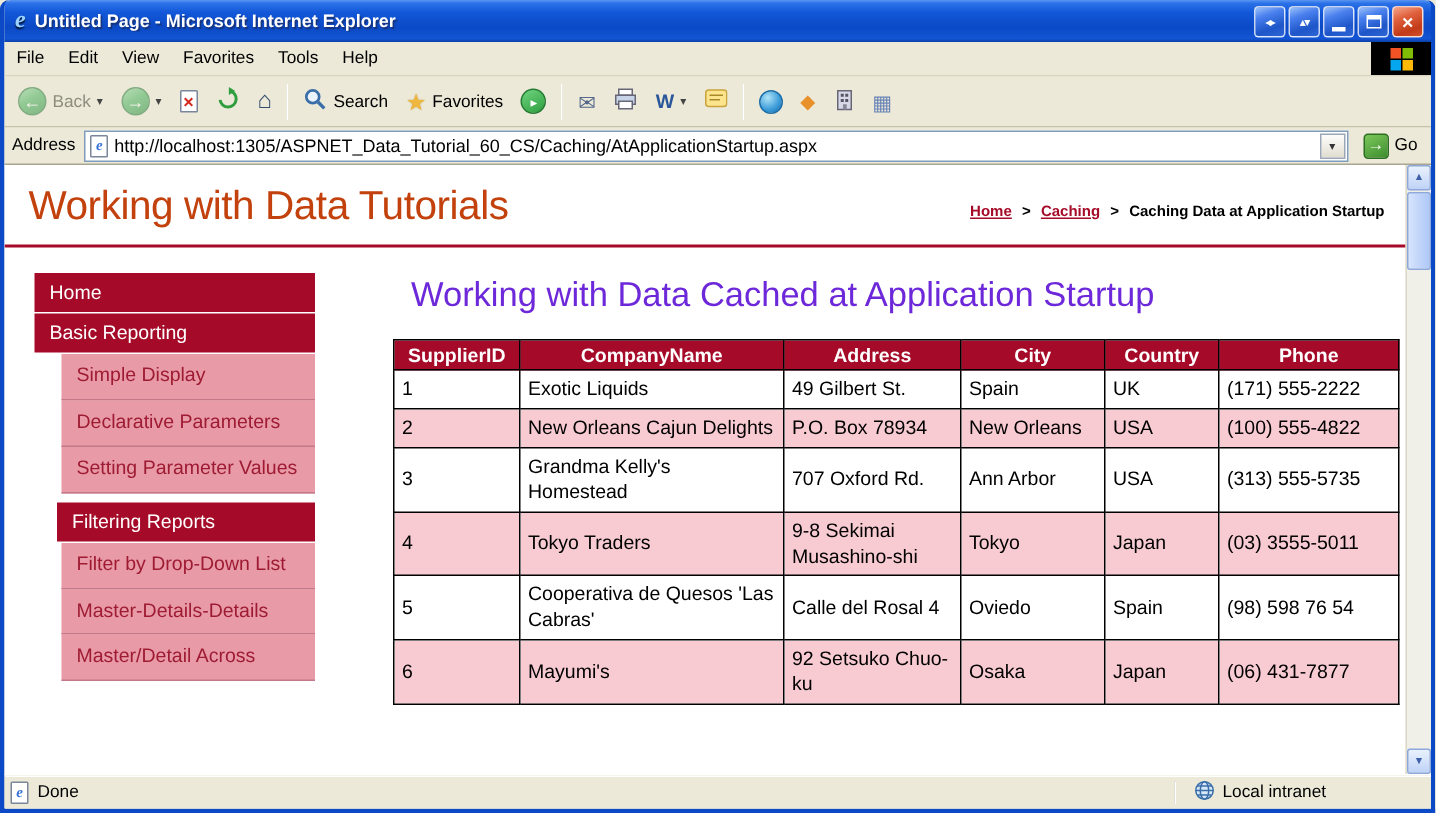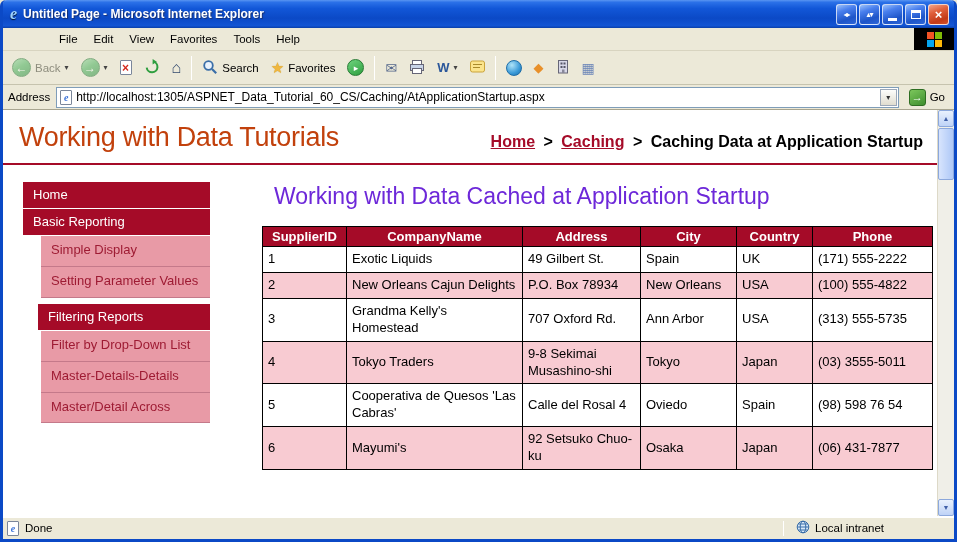--- a/index.html
+++ b/index.html
@@ -20,21 +20,21 @@
     background: linear-gradient(160deg,#9CC1FA 0%,#4A80EE 30%,#1E55C8 70%,#2E66D8 100%);
     color: #fff; display: flex; align-items: center; justify-content: center;
     font-size: 8px; letter-spacing: -1px; cursor: default; }
   .wbtn.close { background: linear-gradient(160deg,#F4A58B 0%,#E0603C 35%,#C23A18 75%,#D4502A 100%);
     font-size: 13px; font-weight: bold; letter-spacing: 0; }
   .minbar { display: block; width: 9px; height: 3px; background: #fff; margin-top: 10px; }
   .maxbox { display: block; width: 10px; height: 9px; border: 1px solid #fff; border-top: 3px solid #fff; }
 
   
   .menubar { flex: 0 0 23px; display: flex; align-items: stretch; background: #ECE9D8;
-    border-bottom: 1px solid #D8D4C0; font-size: 11.5px; padding-left: 48px; }
+    border-bottom: 1px solid #D8D4C0; font-size: 11.5px; }
   .menu-item { padding: 0 8px; display: flex; align-items: center; color: #000; }
   .menu-logo { margin-left: auto; width: 40px; background: #000; display: flex; align-items: center; justify-content: center; }
   .flag { display: grid; grid-template-columns: 7px 7px; grid-template-rows: 7px 7px; gap: 1px; }
   .fl-r { background:#F35325; } .fl-g { background:#81BC06; } .fl-b { background:#05A6F0; } .fl-y { background:#FFBA08; }
 
   
   .toolbar { flex: 0 0 34px; display: flex; align-items: center; padding: 2px 4px; gap: 2px;
     background: #ECE9D8; border-bottom: 1px solid #C6C3AE; font-size: 11.5px; }
   .tbtn { height: 28px; display: flex; align-items: center; gap: 4px; padding: 0 5px; border-radius: 3px; }
   .tsep { width: 1px; height: 24px; background: #C6C3AE; border-right: 1px solid #fff; margin: 0 3px; }
@@ -73,21 +73,21 @@
   .go-ic { width: 17px; height: 17px; border-radius: 3px; color: #fff; font-size: 11px; font-weight: bold;
     background: linear-gradient(150deg,#7CC75C,#3E8E2E); border: 1px solid #2E6E22;
     display: flex; align-items: center; justify-content: center; }
 
   
   .content { flex: 1 1 auto; display: flex; background: #fff; overflow: hidden; }
   .page { flex: 1; overflow: hidden; position: relative; }
 
   .site-header { display: flex; align-items: center; padding: 12px 14px 0 16px; }
   .site-title { font-size: 27px; color: #c2410c; letter-spacing: -0.3px; white-space: nowrap; }
-  .breadcrumb { margin-left: auto; font-size: 16px; font-weight: bold; padding-top: 8px; white-space: nowrap; }
+  .breadcrumb { margin-left: auto; font-size: 10px; font-weight: bold; padding-top: 8px; white-space: nowrap; }
   .crumb-link { color: #A50B28; text-decoration: underline; cursor: pointer; }
   .crumb-sep { color: #000; margin: 0 4px; }
   .crumb-current { color: #000; }
   .accent-rule { height: 2px; background: #A50B28; margin-top: 10px; }
 
   .layout { display: flex; padding: 17px 0 0 20px; }
   .sidebar { width: 187px; flex-shrink: 0; font-size: 13px; }
   .nav-top { background: #A50B28; color: #fff; padding: 5px 10px 6px; margin-bottom: 1px; cursor: pointer; }
   .nav-top.gap-above { margin-top: 6px; margin-left: 15px; }
   .nav-sub { margin-left: 18px; background: #E89AA6; color: #9E1B33; padding: 6px 8px 7px 10px;
@@ -283,20 +283,21 @@
       </div>
 
       <div class="accent-rule"></div>
 
       <div class="layout">
 
         <div class="sidebar">
           <div class="nav-top">Home</div>
           <div class="nav-top">Basic Reporting</div>
           <div class="nav-sub">Simple Display</div>
+          <div class="nav-sub">Declarative Parameters</div>
           <div class="nav-sub">Setting Parameter Values</div>
           <div class="nav-top gap-above">Filtering Reports</div>
           <div class="nav-sub">Filter by Drop-Down List</div>
           <div class="nav-sub">Master-Details-Details</div>
           <div class="nav-sub">Master/Detail Across</div>
         </div>
 
         <div class="main">
           <h1>Working with Data Cached at Application Startup</h1>
 

